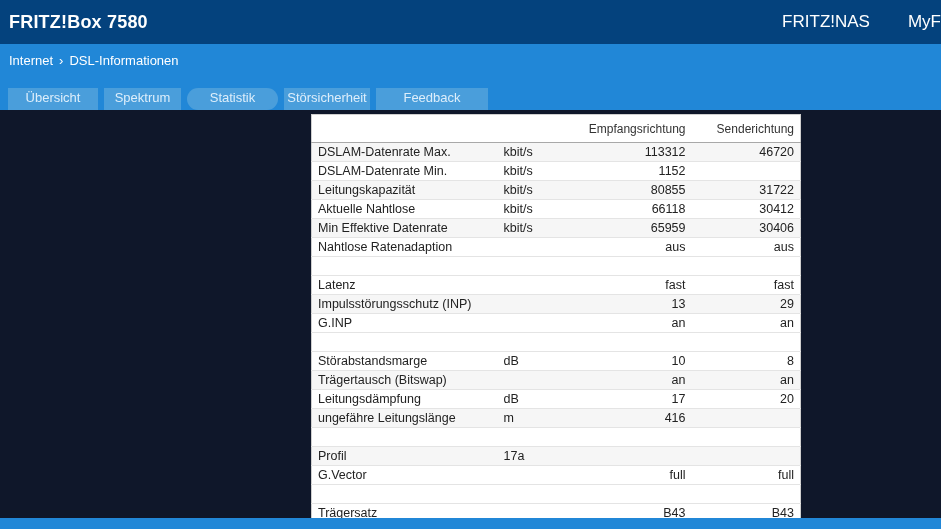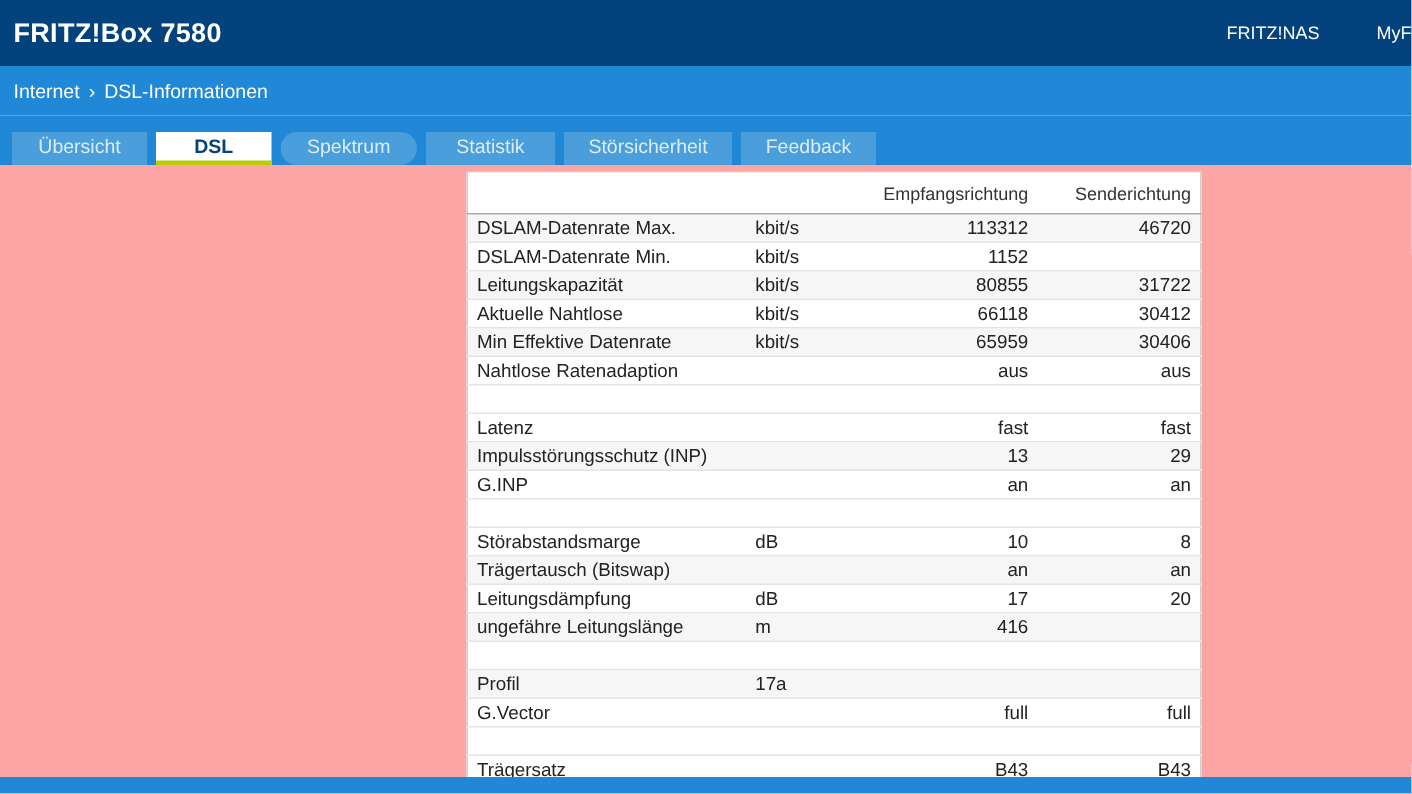--- a/index.html
+++ b/index.html
@@ -12,21 +12,21 @@
   }
 
   
   .topbar {
     height:44px;
     background:var(--header-blue,#04427d);
     display:flex; align-items:center; justify-content:space-between;
     padding:0 0 0 9px;
   }
   .app-title { color:#fff; font-weight:bold; font-size:18px; letter-spacing:.2px; }
-  .top-links { display:flex; align-items:center; color:#fff; font-size:12px; height:100%; }
+  .top-links { display:flex; align-items:center; color:#fff; font-size:17px; height:100%; }
   .top-links .tlink { cursor:pointer; white-space:nowrap; }
   .top-links .tlink + .tlink { margin-left:38px; }
 
   
   .crumbbar {
     height:33px;
     background:var(--bar-blue,#2187d7);
     color:#fff; font-size:13px;
     display:flex; align-items:center; gap:6px;
     padding:0 9px;
@@ -55,21 +55,21 @@
   .tab:nth-child(5){ width:112px; }
   .tab:nth-child(6){ width:90px; }
   .tab.active {
     background:#ffffff;
     color:var(--active-tab-text,#04427d);
     font-weight:bold;
     border-bottom-color:var(--tab-underline,#b9cd00);
   }
 
   
-  .content { height:419px; background:#fca5a5; padding-top:4px; }
+  .content { height:419px; background:#0f172a; padding-top:4px; }
   table.dsl {
     border-collapse:collapse;
     table-layout:fixed;
     margin-left:311px;
     width:489px;
     background:#fff;
     border:1px solid #cfcfcf;
     font-size:12.5px; color:#222;
   }
   table.dsl th {
@@ -108,21 +108,20 @@
 </div>
 
 <div class="crumbbar">
   <span class="crumb">Internet</span>
   <span>›</span>
   <span>DSL-Informationen</span>
 </div>
 
 <div class="tabbar">
   <div class="tab">Übersicht</div>
-  <div class="tab active">DSL</div>
   <div class="tab">Spektrum</div>
   <div class="tab">Statistik</div>
   <div class="tab">Störsicherheit</div>
   <div class="tab">Feedback</div>
 </div>
 
 <div class="content">
   <table class="dsl">
     <colgroup>
       <col style="width:186px">

